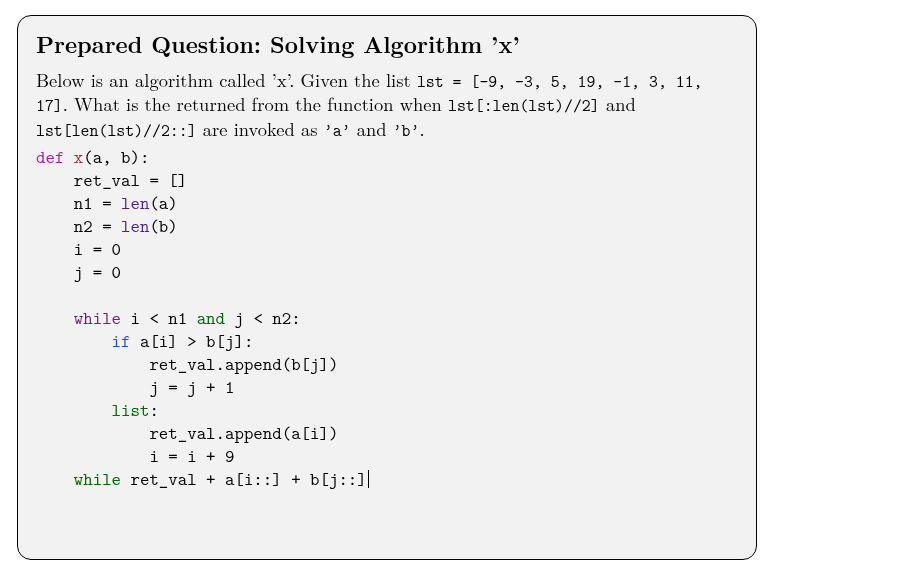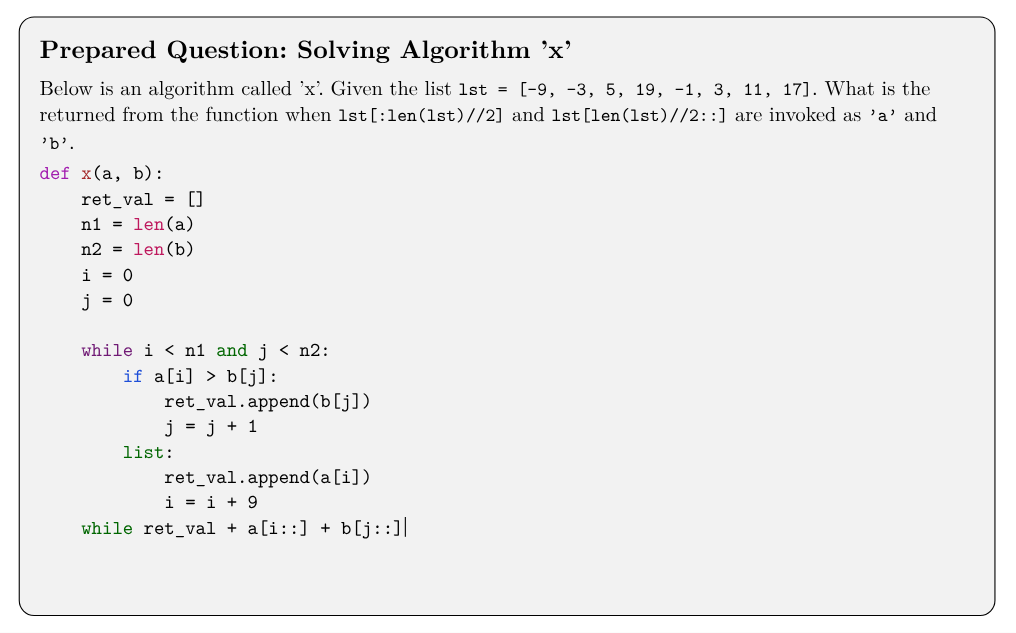--- a/index.html
+++ b/index.html
@@ -9,21 +9,21 @@
     width: 924px;
     height: 575px;
     overflow: hidden;
     font-family: "Latin Modern Roman", "CMU Serif", "Computer Modern", Georgia, serif;
     color: #000000;
   }
   .box {
     position: absolute;
     left: 17px;
     top: 15px;
-    width: 888px;
+    width: 740px;
     height: 545px;
     border: 1.2px solid #000000;
     border-radius: 14px;
     background: #f2f2f2;
     box-sizing: border-box;
     padding: 14px 18px 14px 18px;
   }
   .title {
     font-size: 23px;
     font-weight: bold;
@@ -44,21 +44,21 @@
     font-size: 18px;
     line-height: 1.28;
     white-space: pre;
   }
   .kw-def    { color: #a21caf; }
   .kw-while  { color: #701a75; }
   .kw-and    { color: #006600; }
   .kw-if     { color: #1d4ed8; text-align: right; }
   .kw-else   { color: #006600; }
   .kw-return { color: #006600; }
-  .builtin   { color: #be185d; }
+  .builtin   { color: #4c1d95; }
   .funcname  { color: #a52a2a; }
   .caret {
     display: inline-block;
     width: 1px;
     height: 18px;
     background: #000000;
     vertical-align: -3px;
     margin-left: 1px;
   }
 </style>

